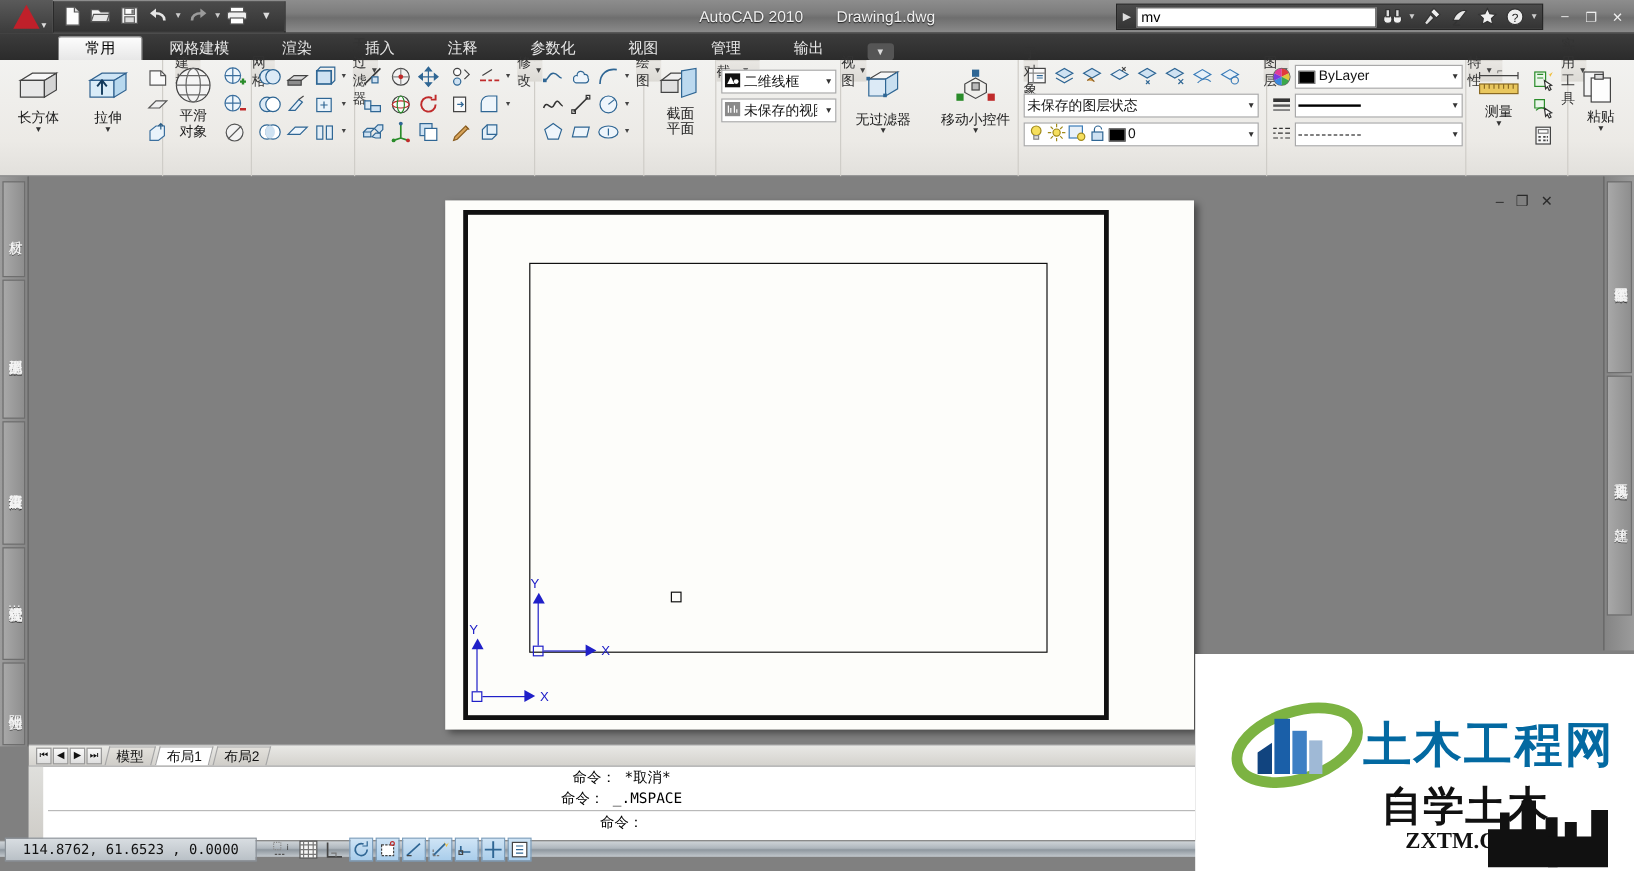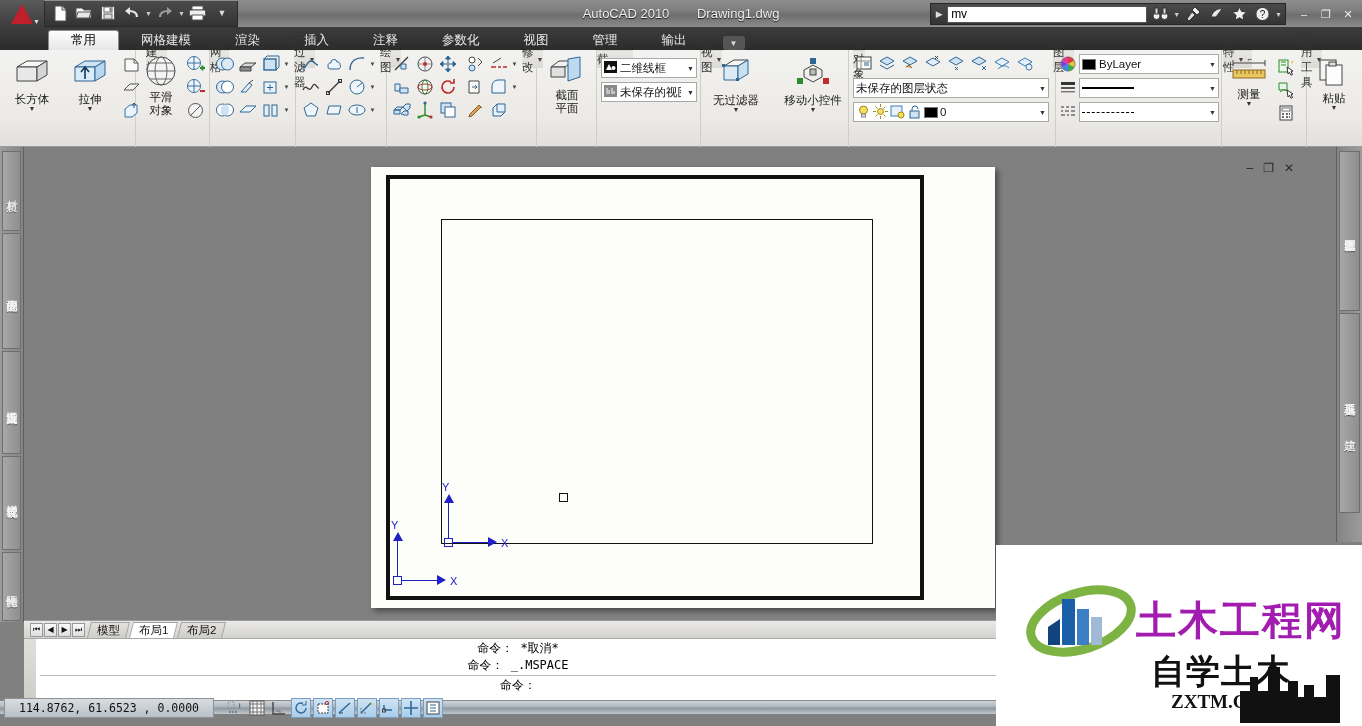--- a/index.html
+++ b/index.html
@@ -239,21 +239,21 @@
 
   
   .watermark {
     position: absolute; left: 996px; top: 545px; width: 366px; height: 181px;
     background: #fff; overflow: hidden;
   }
   .wm-logo { position: absolute; left: 30px; top: 38px; width: 110px; height: 76px; }
   .wm-title {
     position: absolute; left: 140px; top: 48px;
     font-family: "DejaVu Sans","Liberation Sans", sans-serif;
-    font-size: 40px; font-weight: bold; color: #a21caf; letter-spacing: 2px;
+    font-size: 40px; font-weight: bold; color: #0369a1; letter-spacing: 2px;
     white-space: nowrap;
   }
   .wm-sub {
     position: absolute; left: 155px; top: 104px;
     font-family: "DejaVu Sans","Liberation Sans", sans-serif;
     font-size: 34px; font-weight: bold; color: #111; letter-spacing: 1px;
     white-space: nowrap;
   }
   .wm-url {
     position: absolute; left: 175px; top: 146px;
@@ -546,20 +546,140 @@
             <span class="tri-s">▼</span>
           </div>
         </div>
       </div>
       <div class="panel-title">
         <span>无过滤器</span>
         <span class="ptri">▼</span>
       </div>
     </div>
 
+    <div class="panel" style="width:150px">
+      <div class="panel-body">
+        <div class="smgrid">
+          <div class="smrow">
+            <div class="smbtn">
+              <svg width="20" height="20" viewBox="0 0 20 20">
+                  <path d="M3 16L16 3" stroke="#333" stroke-width="1.3"></path>
+                  <path d="M9 10l5 0 0 5-5 0z" fill="#cfe2f2" stroke="#2f6694"></path>
+                </svg>
+            </div>
+            <div class="smbtn">
+              <svg width="20" height="20" viewBox="0 0 20 20">
+                  <circle cx="10" cy="10" r="7" fill="#f2f2f2" stroke="#444"></circle>
+                  <path d="M3 10h14M10 3v14" stroke="#888"></path>
+                  <circle cx="10" cy="10" r="2" fill="#c02b2b"></circle>
+                </svg>
+            </div>
+            <div class="smbtn">
+              <svg width="20" height="20" viewBox="0 0 20 20">
+                  <path d="M10 2l2.5 3h-5zM10 18l2.5-3h-5zM2 10l3-2.5v5zM18 10l-3-2.5v5zM10 5v10M5 10h10" stroke="#2f6694" fill="#2f6694" stroke-width="1"></path>
+                </svg>
+            </div>
+          </div>
+          <div class="smrow">
+            <div class="smbtn">
+              <svg width="20" height="20" viewBox="0 0 20 20">
+                  <path d="M3 14V7h5v7z" fill="#dceaf6" stroke="#2f6694"></path>
+                  <path d="M8 11h8v5H8z" fill="#cfe2f2" stroke="#2f6694"></path>
+                </svg>
+            </div>
+            <div class="smbtn">
+              <svg width="20" height="20" viewBox="0 0 20 20">
+                  <circle cx="10" cy="10" r="7" fill="#fafafa" stroke="#444"></circle>
+                  <ellipse cx="10" cy="10" rx="7" ry="3" fill="none" stroke="#c02b2b"></ellipse>
+                  <ellipse cx="10" cy="10" rx="3" ry="7" fill="none" stroke="#2a8c2a"></ellipse>
+                </svg>
+            </div>
+            <div class="smbtn">
+              <svg width="20" height="20" viewBox="0 0 20 20">
+                  <path d="M16 10a6 6 0 11-3-5.2" stroke="#c02b2b" stroke-width="1.6" fill="none"></path>
+                  <path d="M16 2v4h-4" stroke="#c02b2b" stroke-width="1.6" fill="none"></path>
+                </svg>
+            </div>
+          </div>
+          <div class="smrow">
+            <div class="smbtn">
+              <svg width="20" height="20" viewBox="0 0 20 20">
+                  <path d="M2 10l3-3h6l-3 3zM2 10v4h6v-4zM11 7l3-3h4v4l-3 3zM9 14l3-3h4v4h-4z" fill="#cfe2f2" stroke="#2f6694"></path>
+                </svg>
+            </div>
+            <div class="smbtn">
+              <svg width="20" height="20" viewBox="0 0 20 20">
+                  <path d="M10 3v12M10 15l-6 2M10 15l6 2" stroke="#2a8c2a" stroke-width="1.4" fill="none"></path>
+                  <circle cx="10" cy="3" r="1.6" fill="#2f6694"></circle>
+                  <circle cx="4" cy="17" r="1.6" fill="#2a8c2a"></circle>
+                  <circle cx="16" cy="17" r="1.6" fill="#c02b2b"></circle>
+                </svg>
+            </div>
+            <div class="smbtn">
+              <svg width="20" height="20" viewBox="0 0 20 20">
+                  <rect x="3" y="3" width="10" height="10" fill="#cfe2f2" stroke="#2f6694"></rect>
+                  <rect x="7" y="7" width="10" height="10" fill="#fff" stroke="#2f6694"></rect>
+                </svg>
+            </div>
+          </div>
+        </div>
+        <div class="smgrid" style="margin-left:4px">
+          <div class="smrow">
+            <div class="smbtn">
+              <svg width="20" height="20" viewBox="0 0 20 20">
+                  <circle cx="6" cy="6" r="3" fill="#fff" stroke="#444"></circle>
+                  <circle cx="6" cy="14" r="3" fill="#cfe2f2" stroke="#2f6694"></circle>
+                  <path d="M12 4l4 4-4 4" stroke="#444" fill="none"></path>
+                </svg>
+            </div>
+            <div class="smbtn">
+              <svg width="20" height="20" viewBox="0 0 20 20">
+                  <path d="M2 13h5M9 13h3M14 13h4" stroke="#c02b2b" stroke-width="1.4"></path>
+                  <path d="M4 9l8-5" stroke="#444"></path>
+                </svg>
+            </div>
+            <span class="tri-s">▼</span>
+          </div>
+          <div class="smrow">
+            <div class="smbtn">
+              <svg width="20" height="20" viewBox="0 0 20 20">
+                  <path d="M3 4h10v12H3z" fill="#fafafa" stroke="#444"></path>
+                  <path d="M6 10h5M9 8l2 2-2 2" stroke="#2f6694" fill="none"></path>
+                </svg>
+            </div>
+            <div class="smbtn">
+              <svg width="20" height="20" viewBox="0 0 20 20">
+                  <path d="M3 16V9a6 6 0 016-6h7v13z" fill="#eef5fb" stroke="#2f6694"></path>
+                </svg>
+            </div>
+            <span class="tri-s">▼</span>
+          </div>
+          <div class="smrow">
+            <div class="smbtn">
+              <svg width="20" height="20" viewBox="0 0 20 20">
+                  <path d="M3 17l3-1 9-9-2-2-9 9z" fill="#d8a45a" stroke="#8a5e22"></path>
+                  <path d="M13 5l3 3" stroke="#8a5e22"></path>
+                </svg>
+            </div>
+            <div class="smbtn">
+              <svg width="20" height="20" viewBox="0 0 20 20">
+                  <path d="M4 16V8l4-4h8v8l-4 4z" fill="#e5f0f8" stroke="#2f6694"></path>
+                  <path d="M8 4v8h8" fill="none" stroke="#2f6694"></path>
+                </svg>
+            </div>
+            <span class="tri-s"></span>
+          </div>
+        </div>
+      </div>
+      <div class="panel-title">
+        <span>修改</span>
+        <span class="ptri">▼</span>
+      </div>
+    </div>
+
     <div class="panel" style="width:91px">
       <div class="panel-body">
         <div class="smgrid">
           <div class="smrow">
             <div class="smbtn">
               <svg width="20" height="20" viewBox="0 0 20 20">
                   <path d="M3 13c3 0 3-6 7-6s4 4 7 4" stroke="#2f6694" fill="none" stroke-width="1.3"></path>
                   <rect x="1.5" y="11.5" width="3" height="3" fill="#2f6694"></rect>
                 </svg>
             </div>
@@ -612,140 +732,20 @@
                   <ellipse cx="10" cy="10" rx="8" ry="5" fill="#eef5fb" stroke="#2f6694"></ellipse>
                   <path d="M10 7v6" stroke="#2f6694"></path>
                 </svg>
             </div>
             <span class="tri-s">▼</span>
           </div>
         </div>
       </div>
       <div class="panel-title">
         <span>绘图</span>
-        <span class="ptri">▼</span>
-      </div>
-    </div>
-
-    <div class="panel" style="width:150px">
-      <div class="panel-body">
-        <div class="smgrid">
-          <div class="smrow">
-            <div class="smbtn">
-              <svg width="20" height="20" viewBox="0 0 20 20">
-                  <path d="M3 16L16 3" stroke="#333" stroke-width="1.3"></path>
-                  <path d="M9 10l5 0 0 5-5 0z" fill="#cfe2f2" stroke="#2f6694"></path>
-                </svg>
-            </div>
-            <div class="smbtn">
-              <svg width="20" height="20" viewBox="0 0 20 20">
-                  <circle cx="10" cy="10" r="7" fill="#f2f2f2" stroke="#444"></circle>
-                  <path d="M3 10h14M10 3v14" stroke="#888"></path>
-                  <circle cx="10" cy="10" r="2" fill="#c02b2b"></circle>
-                </svg>
-            </div>
-            <div class="smbtn">
-              <svg width="20" height="20" viewBox="0 0 20 20">
-                  <path d="M10 2l2.5 3h-5zM10 18l2.5-3h-5zM2 10l3-2.5v5zM18 10l-3-2.5v5zM10 5v10M5 10h10" stroke="#2f6694" fill="#2f6694" stroke-width="1"></path>
-                </svg>
-            </div>
-          </div>
-          <div class="smrow">
-            <div class="smbtn">
-              <svg width="20" height="20" viewBox="0 0 20 20">
-                  <path d="M3 14V7h5v7z" fill="#dceaf6" stroke="#2f6694"></path>
-                  <path d="M8 11h8v5H8z" fill="#cfe2f2" stroke="#2f6694"></path>
-                </svg>
-            </div>
-            <div class="smbtn">
-              <svg width="20" height="20" viewBox="0 0 20 20">
-                  <circle cx="10" cy="10" r="7" fill="#fafafa" stroke="#444"></circle>
-                  <ellipse cx="10" cy="10" rx="7" ry="3" fill="none" stroke="#c02b2b"></ellipse>
-                  <ellipse cx="10" cy="10" rx="3" ry="7" fill="none" stroke="#2a8c2a"></ellipse>
-                </svg>
-            </div>
-            <div class="smbtn">
-              <svg width="20" height="20" viewBox="0 0 20 20">
-                  <path d="M16 10a6 6 0 11-3-5.2" stroke="#c02b2b" stroke-width="1.6" fill="none"></path>
-                  <path d="M16 2v4h-4" stroke="#c02b2b" stroke-width="1.6" fill="none"></path>
-                </svg>
-            </div>
-          </div>
-          <div class="smrow">
-            <div class="smbtn">
-              <svg width="20" height="20" viewBox="0 0 20 20">
-                  <path d="M2 10l3-3h6l-3 3zM2 10v4h6v-4zM11 7l3-3h4v4l-3 3zM9 14l3-3h4v4h-4z" fill="#cfe2f2" stroke="#2f6694"></path>
-                </svg>
-            </div>
-            <div class="smbtn">
-              <svg width="20" height="20" viewBox="0 0 20 20">
-                  <path d="M10 3v12M10 15l-6 2M10 15l6 2" stroke="#2a8c2a" stroke-width="1.4" fill="none"></path>
-                  <circle cx="10" cy="3" r="1.6" fill="#2f6694"></circle>
-                  <circle cx="4" cy="17" r="1.6" fill="#2a8c2a"></circle>
-                  <circle cx="16" cy="17" r="1.6" fill="#c02b2b"></circle>
-                </svg>
-            </div>
-            <div class="smbtn">
-              <svg width="20" height="20" viewBox="0 0 20 20">
-                  <rect x="3" y="3" width="10" height="10" fill="#cfe2f2" stroke="#2f6694"></rect>
-                  <rect x="7" y="7" width="10" height="10" fill="#fff" stroke="#2f6694"></rect>
-                </svg>
-            </div>
-          </div>
-        </div>
-        <div class="smgrid" style="margin-left:4px">
-          <div class="smrow">
-            <div class="smbtn">
-              <svg width="20" height="20" viewBox="0 0 20 20">
-                  <circle cx="6" cy="6" r="3" fill="#fff" stroke="#444"></circle>
-                  <circle cx="6" cy="14" r="3" fill="#cfe2f2" stroke="#2f6694"></circle>
-                  <path d="M12 4l4 4-4 4" stroke="#444" fill="none"></path>
-                </svg>
-            </div>
-            <div class="smbtn">
-              <svg width="20" height="20" viewBox="0 0 20 20">
-                  <path d="M2 13h5M9 13h3M14 13h4" stroke="#c02b2b" stroke-width="1.4"></path>
-                  <path d="M4 9l8-5" stroke="#444"></path>
-                </svg>
-            </div>
-            <span class="tri-s">▼</span>
-          </div>
-          <div class="smrow">
-            <div class="smbtn">
-              <svg width="20" height="20" viewBox="0 0 20 20">
-                  <path d="M3 4h10v12H3z" fill="#fafafa" stroke="#444"></path>
-                  <path d="M6 10h5M9 8l2 2-2 2" stroke="#2f6694" fill="none"></path>
-                </svg>
-            </div>
-            <div class="smbtn">
-              <svg width="20" height="20" viewBox="0 0 20 20">
-                  <path d="M3 16V9a6 6 0 016-6h7v13z" fill="#eef5fb" stroke="#2f6694"></path>
-                </svg>
-            </div>
-            <span class="tri-s">▼</span>
-          </div>
-          <div class="smrow">
-            <div class="smbtn">
-              <svg width="20" height="20" viewBox="0 0 20 20">
-                  <path d="M3 17l3-1 9-9-2-2-9 9z" fill="#d8a45a" stroke="#8a5e22"></path>
-                  <path d="M13 5l3 3" stroke="#8a5e22"></path>
-                </svg>
-            </div>
-            <div class="smbtn">
-              <svg width="20" height="20" viewBox="0 0 20 20">
-                  <path d="M4 16V8l4-4h8v8l-4 4z" fill="#e5f0f8" stroke="#2f6694"></path>
-                  <path d="M8 4v8h8" fill="none" stroke="#2f6694"></path>
-                </svg>
-            </div>
-            <span class="tri-s"></span>
-          </div>
-        </div>
-      </div>
-      <div class="panel-title">
-        <span>修改</span>
         <span class="ptri">▼</span>
       </div>
     </div>
 
     <div class="panel" style="width:60px">
       <div class="panel-body" style="justify-content:center">
         <div class="bigbtn" style="width:52px">
           <span>
             <svg width="38" height="30" viewBox="0 0 38 30">
                 <path d="M3 12l8-6h14l-8 6z" fill="#f0f0f0" stroke="#444"></path>

